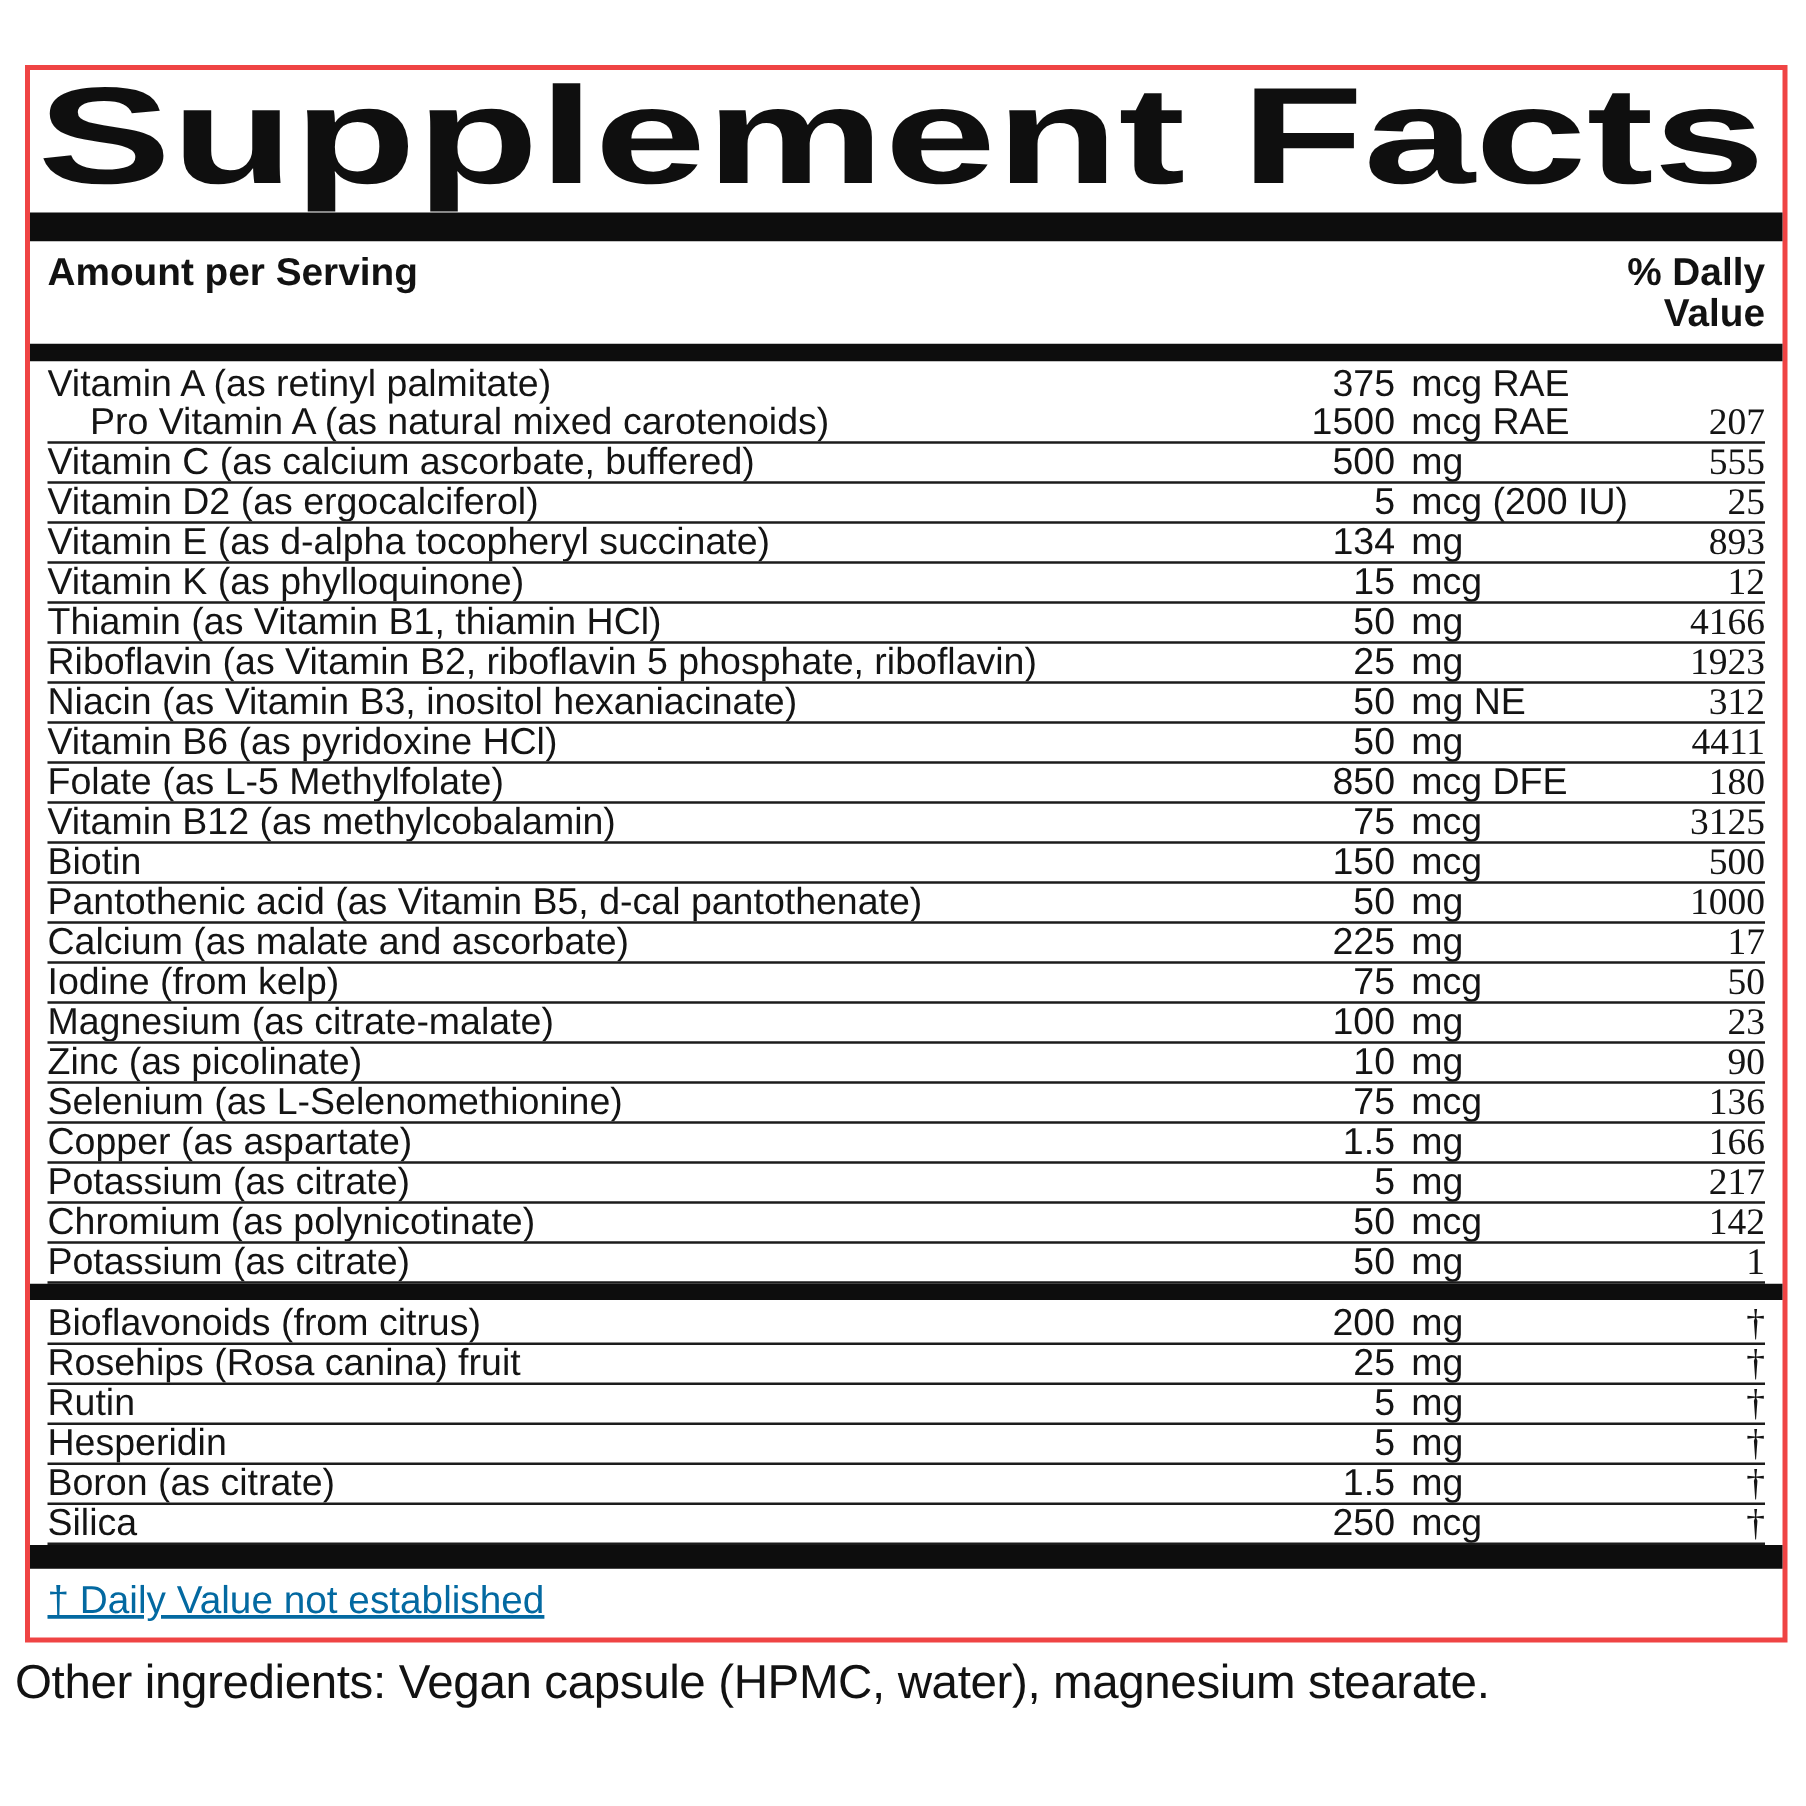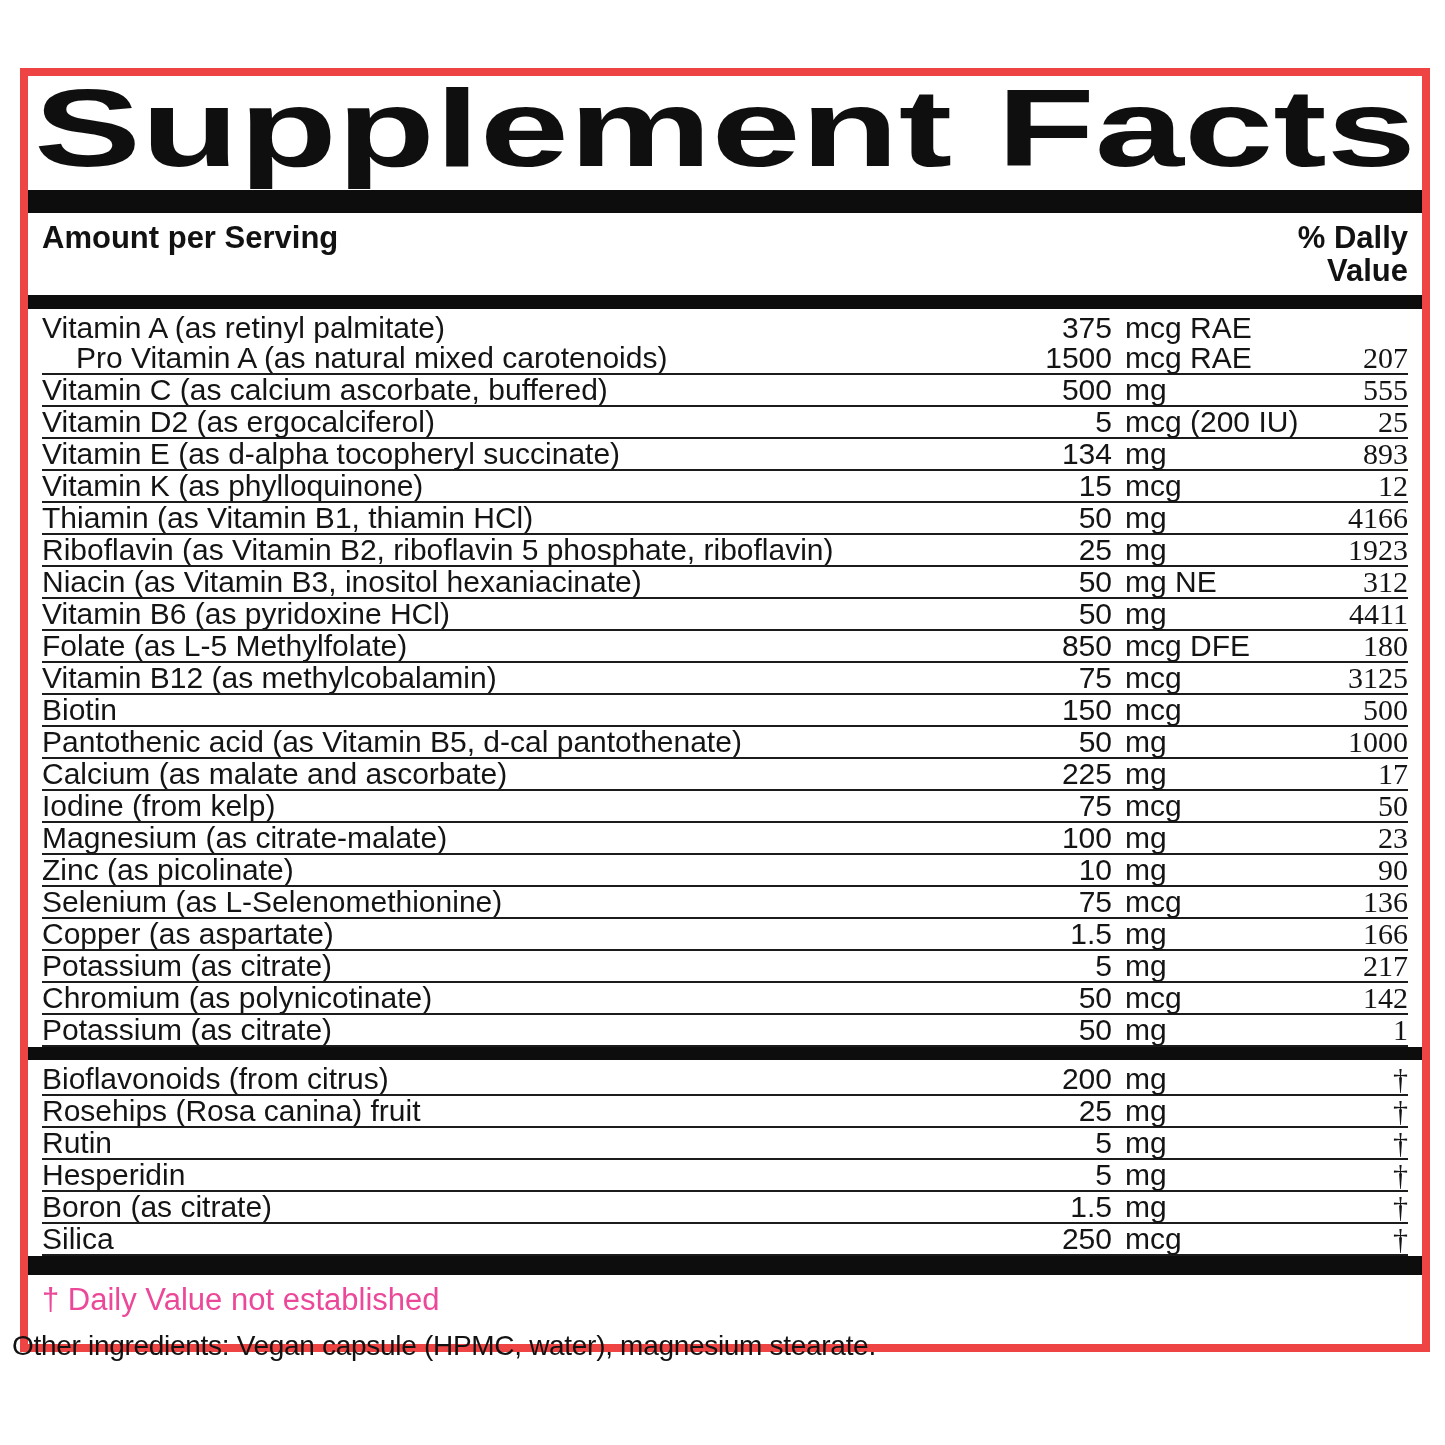--- a/index.html
+++ b/index.html
@@ -5,21 +5,21 @@
   html,body{margin:0;padding:0;background:#ffffff;}
   body{
     width:1445px;height:1445px;
     font-family:"Liberation Sans","DejaVu Sans",sans-serif;
     color:#121212;
     -webkit-font-smoothing:antialiased;
   }
   .page{position:relative;width:1445px;height:1445px;background:#fff;}
   .facts-box{
     position:absolute;left:20px;top:52px;width:1410px;
-    border:8px solid #ef4444;background:#fff;box-sizing:border-box;margin-top:16px;
+    border:4px solid #ef4444;background:#fff;box-sizing:border-box;
   }
   .title-wrap{margin:2px 2px 0 4px;height:112px;overflow:visible;}
   .serving{margin:0 0 6px 22px;font-size:37px;line-height:39px;color:#161616;}
   .bar{background:#0d0d0d;width:100%;}
   .bar-1{height:23px;}
   .bar-2{height:14px;}
   .bar-3{height:13px;}
   .bar-4{height:19px;}
   .col-header{
     display:flex;justify-content:space-between;align-items:flex-start;
@@ -32,24 +32,24 @@
     font-size:30px;line-height:30px;height:30px;
     border-bottom:2px solid #1c1c1c;
     color:#141414;
   }
   .row.no-line{border-bottom:none;}
   .row .n{flex:1 1 auto;white-space:nowrap;overflow:hidden;}
   .row.indent .n{padding-left:34px;}
   .row .a{flex:0 0 100px;text-align:right;white-space:nowrap;}
   .row .u{flex:0 0 195px;text-align:left;margin-left:13px;white-space:nowrap;}
   .row .d{flex:0 0 88px;text-align:right;white-space:nowrap;font-family:Liberation Serif, serif;}
-  .footnote{padding:8px 14px 28px 14px;font-size:31px;line-height:33px;color:#ec4899;}
+  .footnote{padding:8px 14px 14px 14px;font-size:31px;line-height:33px;color:#0369a1;text-decoration:underline;}
   .other-ingredients{
     position:absolute;left:12px;top:1327px;width:1420px;
-    font-size:28px;line-height:38px;color:#121212;letter-spacing:-0.3px;
+    font-size:38px;line-height:38px;color:#121212;letter-spacing:-0.3px;
   }
 </style>
 </head>
 <body>
 
 <div class="page">
   <div class="facts-box">
 
     <div class="title-wrap">
       <svg width="1390" height="112" viewBox="0 0 1390 112">

